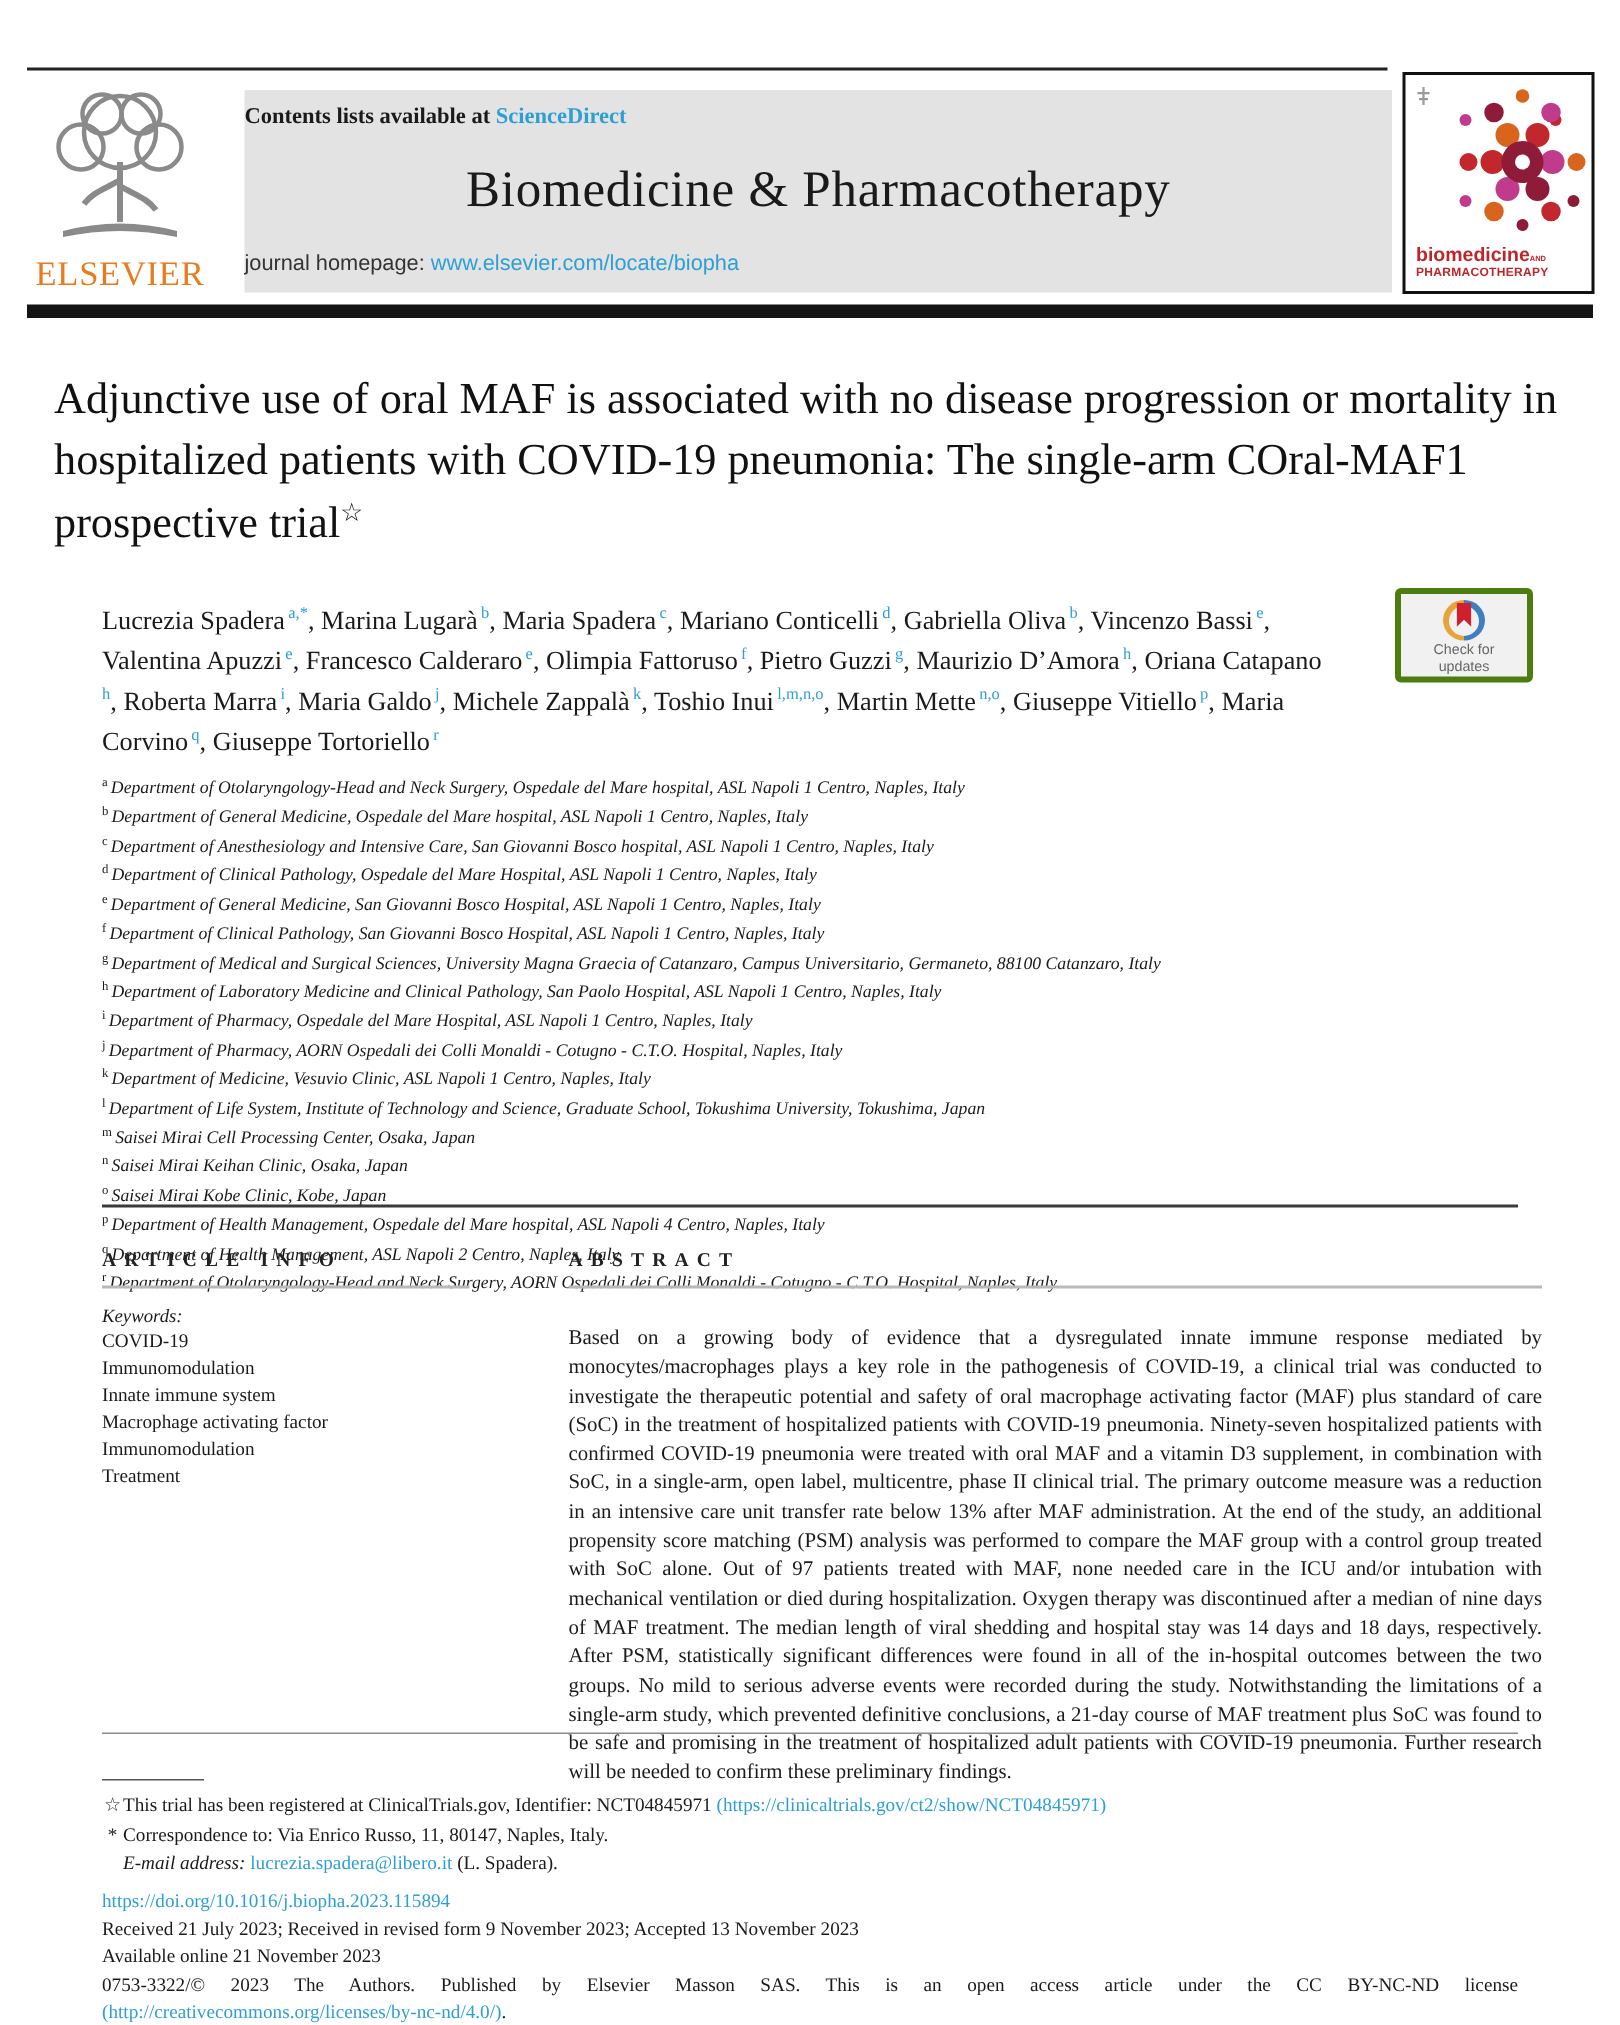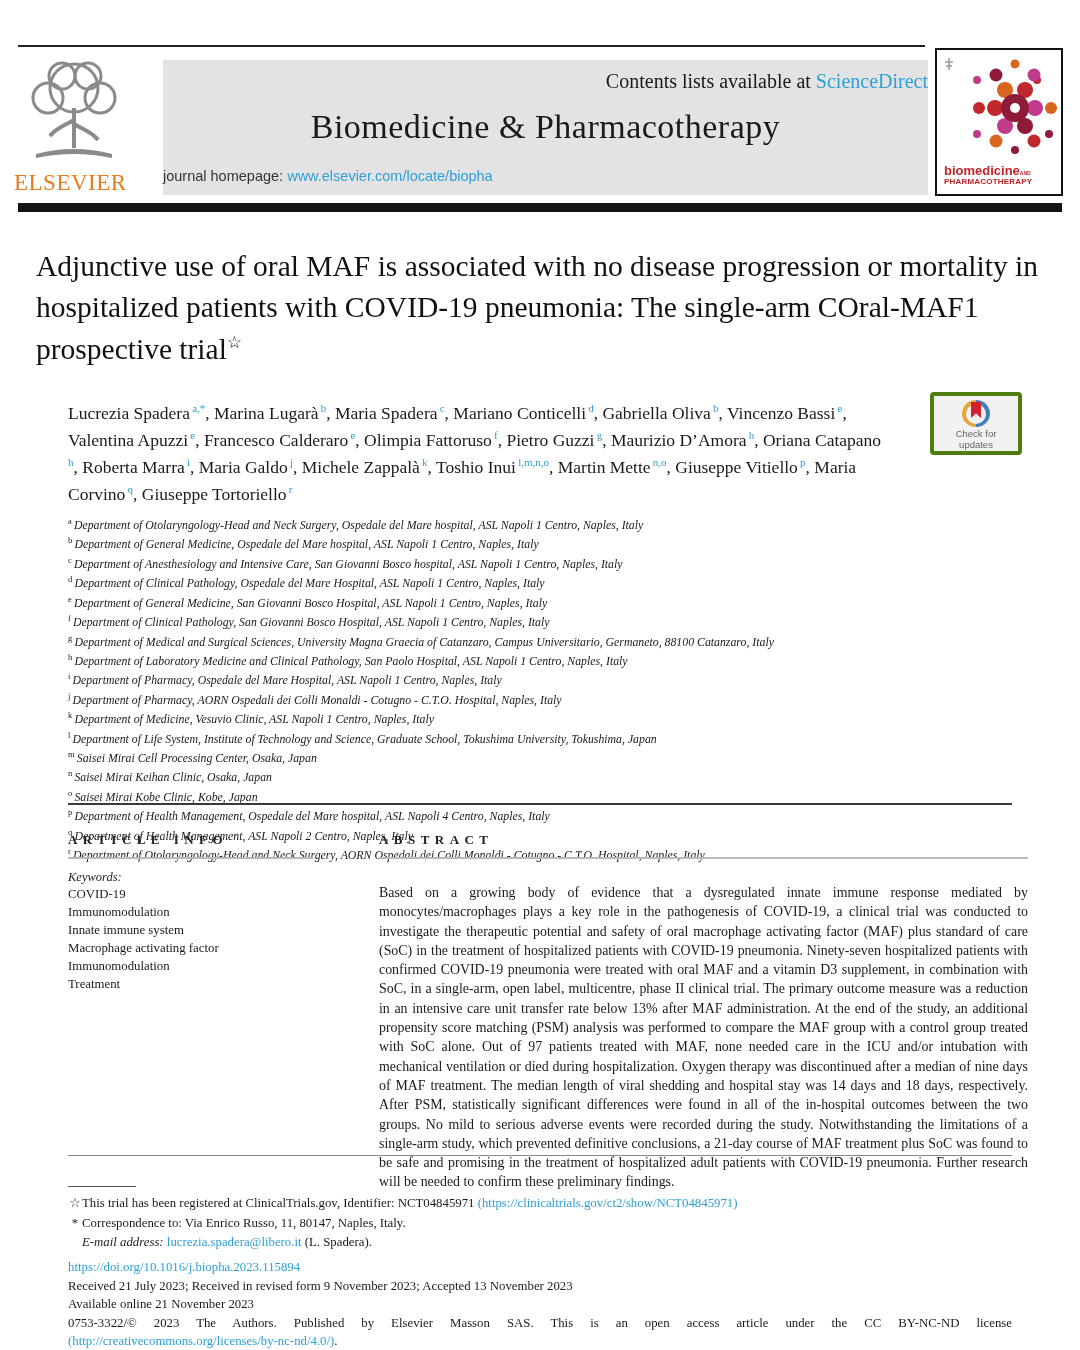--- a/index.html
+++ b/index.html
@@ -2,26 +2,26 @@
 <html><head>
 <meta charset="utf-8">
 <style>
   html,body{margin:0;padding:0;background:#ffffff;}
   .page{position:relative;width:1080px;height:1350px;background:#fff;overflow:hidden;
         font-family:"Liberation Serif",serif;color:#1a1a1a;}
 
   
   .rule-top{position:absolute;left:18px;top:45px;width:907px;height:2px;background:#222;}
   .header-box{position:absolute;left:163px;top:60px;width:765px;height:135px;background:#e3e3e3;}
-  .contents-line{position:absolute;left:0;top:10px;width:100%;text-align:right;font-size:20px;}
+  .contents-line{position:absolute;left:0;top:10px;width:100%;text-align:left;font-size:15px;font-weight:bold;}
   .journal-title{position:absolute;left:0;top:48px;width:100%;text-align:center;font-size:34px;letter-spacing:.5px;}
   .homepage-line{position:absolute;left:0;top:108px;width:100%;text-align:left;
                  font-family:"Liberation Sans",sans-serif;font-size:14.5px;color:#333;}
   a.lnk{color:#2e9fd4;text-decoration:none;}
-  .elsevier-logo{position:absolute;left:14px;top:58px;width:132px;height:138px;text-align:left;}
+  .elsevier-logo{position:absolute;left:14px;top:58px;width:132px;height:138px;text-align:center;}
   .elsevier-word{position:absolute;bottom:0;left:0;width:100%;font-family:"Liberation Serif",serif;
                  font-size:23px;color:#e87b1e;letter-spacing:.5px;}
   .cover{position:absolute;left:935px;top:48px;width:128px;height:148px;background:#fff;border:2px solid #111;box-sizing:border-box;}
   .cover-text{position:absolute;left:7px;top:112px;line-height:1;}
   .cover-t1{font-family:"Liberation Sans",sans-serif;font-weight:bold;color:#c02428;font-size:13px;}
   .cover-and{font-family:"Liberation Sans",sans-serif;font-weight:bold;color:#c02428;font-size:5px;}
   .cover-t2{font-family:"Liberation Sans",sans-serif;font-weight:bold;color:#c02428;font-size:8px;letter-spacing:.2px;}
   .bar-thick{position:absolute;left:18px;top:203px;width:1044px;height:9px;background:#141414;}
 
   

